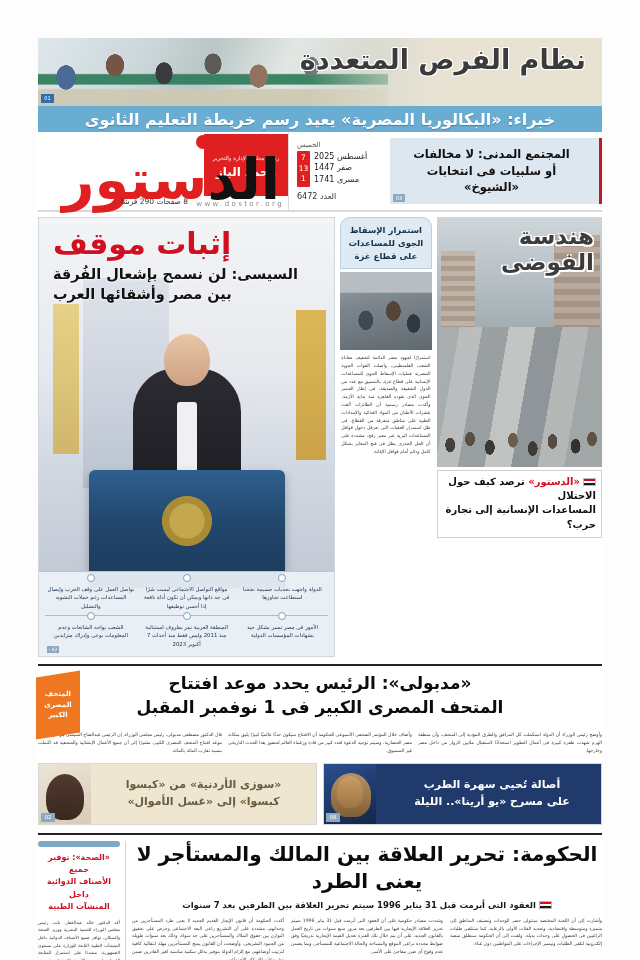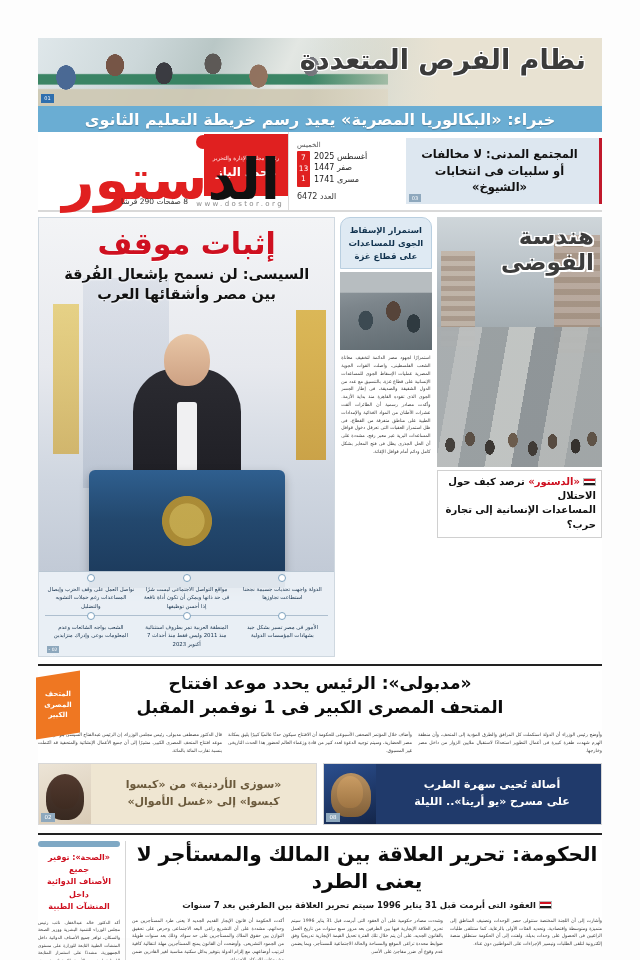--- a/index.html
+++ b/index.html
@@ -74,21 +74,21 @@
     display:flex; flex-direction:column; align-items:center; justify-content:center;
     color:#fff; text-align:center; padding-top:4px;
   }
   .mast-red-box .lbl { font-size:5.5px; line-height:1.3; opacity:.95; }
   .mast-red-box .name { font-size:12px; font-weight:bold; margin-top:3px; }
   .mast-www { position:absolute; right:4px; bottom:2px; font-size:7px; color:#8a8a8a;
               letter-spacing:2.4px; z-index:4; }
   .mast-price { position:absolute; right:100px; bottom:4px; font-size:7.5px; color:#333; z-index:4; }
 
   .mast-date {
-    width:118px; position:relative; display:flex; flex-direction:column;
+    width:102px; position:relative; display:flex; flex-direction:column;
     justify-content:center; padding:6px 4px 6px 8px; border-left:1px solid #dcdcdc;
   }
   .mast-day { font-size:7px; color:#555; text-align:left; margin-bottom:2px; }
   .date-rows { display:flex; align-items:flex-start; gap:4px; }
   .date-nums { width:13px; background:#e02020; color:#fff; font-size:7.5px;
                text-align:center; padding:2px 0; border-radius:1px; }
   .date-nums div { line-height:1.45; }
   .date-txt { flex:1; text-align:left; font-size:8px; color:#1a1a1a; }
   .date-txt div { line-height:1.45; }
   .mast-issue { font-size:8px; color:#333; text-align:left; margin-top:5px; }
@@ -142,21 +142,21 @@
   .lead-figure:before{
     content:""; position:absolute; left:50%; transform:translateX(-50%); top:-34px;
     width:46px; height:52px; border-radius:50% 50% 46% 46%;
     background:linear-gradient(180deg,#e8c6a6,#cda183);
   }
   .lead-figure:after{
     content:""; position:absolute; left:50%; transform:translateX(-50%); bottom:8px;
     width:20px; height:70px; background:#f0f0f2; border-radius:3px;
   }
   .lead-head {
-    position:relative; z-index:4; padding:10px 14px 6px 14px; text-align:center;
+    position:relative; z-index:4; padding:10px 14px 6px 14px; text-align:left;
   }
   .lead-kicker {
     font-size:30px; font-weight:bold; color:#cf1020; line-height:1.05;
     text-shadow:0 1px 0 #fff;
   }
   .lead-sub {
     margin-top:4px; font-size:14.5px; font-weight:bold; color:#111;
     line-height:1.4; letter-spacing:-.2px; text-shadow:0 1px 2px rgba(255,255,255,.9);
   }
   .bullets { position:absolute; left:0; right:0; bottom:0; z-index:5;

